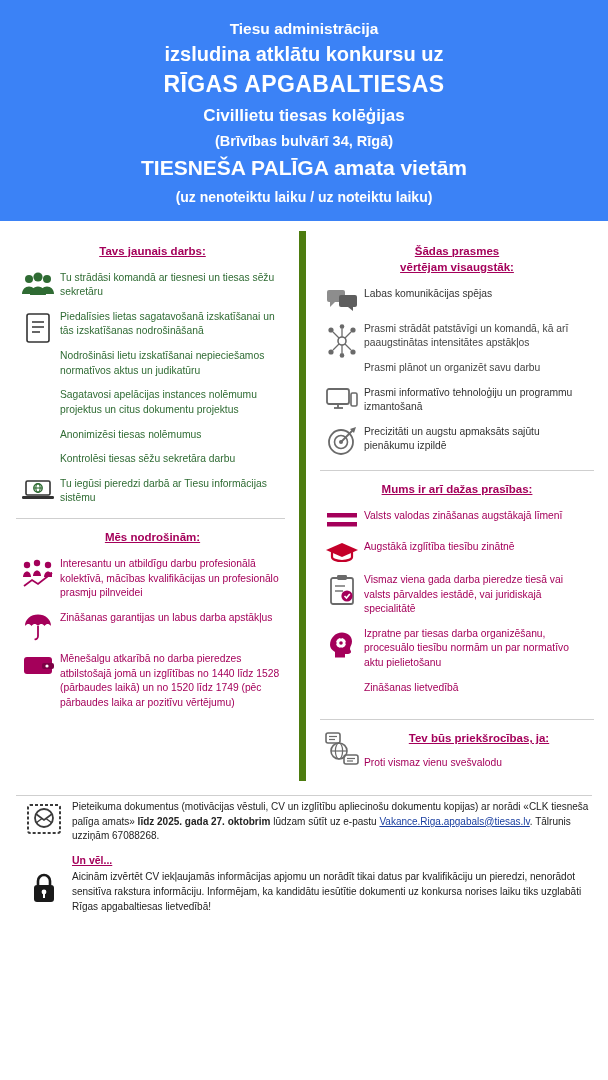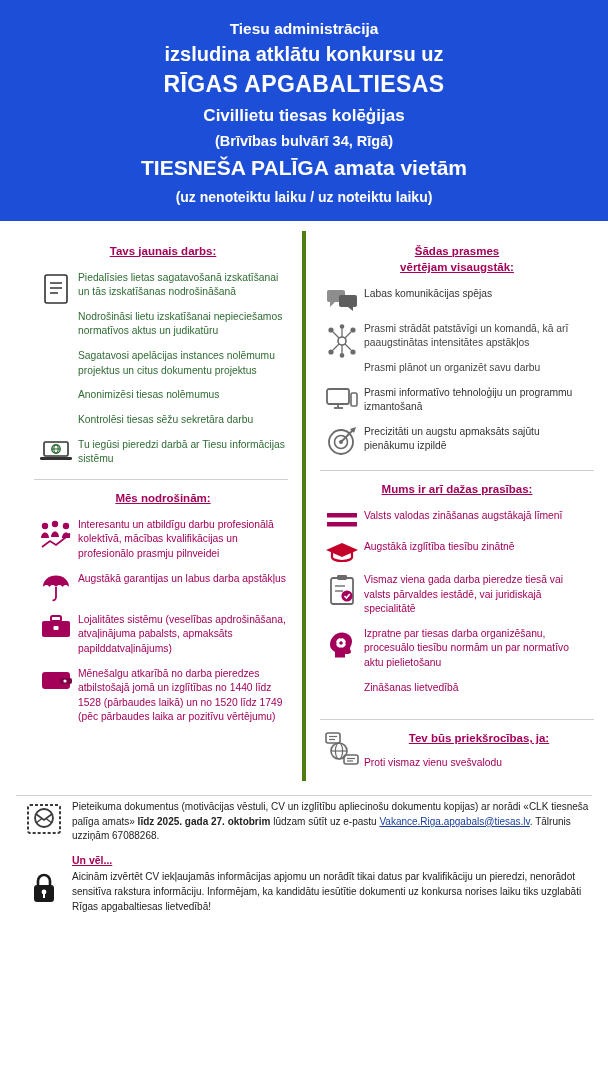--- a/index.html
+++ b/index.html
@@ -17,21 +17,21 @@
 
   .page {
     position: relative;
     width: 608px;
     height: 1080px;
     box-sizing: border-box;
   }
 
   
   .header {
-    background: #1d4ed8;
+    background: #3b82f6;
     color: #ffffff;
     text-align: center;
     padding: 18px 14px 16px 14px;
     box-sizing: border-box;
   }
   .header .ln1 {
     font-size: 15.5px;
     font-weight: bold;
     line-height: 1.45;
   }
@@ -73,22 +73,22 @@
 
   
   .columns {
     display: flex;
     padding: 10px 0 0 0;
     box-sizing: border-box;
   }
   .col-left {
     width: 306px;
     box-sizing: border-box;
-    padding: 6px 10px 0 34px;
-    border-right: 4px solid #4d7c0f;
+    padding: 6px 10px 0 16px;
+    border-right: 7px solid #4d7c0f;
   }
   .col-right {
     width: 302px;
     box-sizing: border-box;
     padding: 6px 14px 0 14px;
   }
 
   .sec-title {
     text-align: center;
     font-size: 11.5px;
@@ -202,20 +202,33 @@
     <div class="ln6">TIESNEŠA PALĪGA amata vietām</div>
     <div class="ln7">(uz nenoteiktu laiku / uz noteiktu laiku)</div>
   </div>
 
   <div class="columns">
 
     <div class="col-left">
 
       <div class="sec-title">Tavs jaunais darbs:</div>
 
+      <div class="item green-txt">
+        <div class="ico">
+          <svg width="34" height="26" viewBox="0 0 34 26">
+            <circle cx="8" cy="7" r="4" fill="#2f6b33"></circle>
+            <circle cx="17" cy="5" r="4.6" fill="#2f6b33"></circle>
+            <circle cx="26" cy="7" r="4" fill="#2f6b33"></circle>
+            <path d="M1 22c0-4.4 3.2-7.5 7-7.5s7 3.1 7 7.5z" fill="#2f6b33"></path>
+            <path d="M9 23c0-5 3.6-8.6 8-8.6s8 3.6 8 8.6z" fill="#2f6b33"></path>
+            <path d="M19 22c0-4.4 3.2-7.5 7-7.5s7 3.1 7 7.5z" fill="#2f6b33"></path>
+          </svg>
+        </div>
+        <div class="txt">Tu strādāsi komandā ar tiesnesi un tiesas sēžu sekretāru</div>
+      </div>
 
       <div class="group">
         <div class="ico">
           <svg width="26" height="32" viewBox="0 0 26 32">
             <rect x="2" y="2" width="22" height="28" rx="2" fill="none" stroke="#333" stroke-width="1.6"></rect>
             <line x1="7" y1="10" x2="19" y2="10" stroke="#333" stroke-width="1.5"></line>
             <line x1="7" y1="15" x2="19" y2="15" stroke="#333" stroke-width="1.5"></line>
             <line x1="7" y1="20" x2="15" y2="20" stroke="#333" stroke-width="1.5"></line>
           </svg>
         </div>
@@ -261,33 +274,23 @@
         <div class="txt">Interesantu un atbildīgu darbu profesionālā kolektīvā, mācības kvalifikācijas un profesionālo prasmju pilnveidei</div>
       </div>
 
       <div class="item pink">
         <div class="ico">
           <svg width="32" height="30" viewBox="0 0 32 30">
             <path d="M3 14C3 7.4 8.8 2.6 16 2.6S29 7.4 29 14c-2.6-2.6-4.2-2.6-6.5 0-2.3-2.6-4-2.6-6.5 0-2.5-2.6-4.2-2.6-6.5 0C7.2 11.4 5.6 11.4 3 14z" fill="#a4005a"></path>
             <path d="M16 14v10c0 2.3-1.6 3.6-3.4 3.2" fill="none" stroke="#a4005a" stroke-width="1.8"></path>
           </svg>
         </div>
-        <div class="txt">Augstākā garantijas un labus darba apstākļus</div>
-      </div>
-
-      <div class="item pink">
-        <div class="ico">
-          <svg width="32" height="26" viewBox="0 0 32 26">
-            <rect x="11" y="2" width="10" height="5" rx="1.5" fill="none" stroke="#a4005a" stroke-width="2"></rect>
-            <rect x="2" y="7" width="28" height="16" rx="2" fill="#a4005a"></rect>
-            <rect x="13.5" y="12" width="5" height="4" rx="1" fill="#ffffff"></rect>
-          </svg>
-        </div>
-        <div class="txt">Lojalitātes sistēmu (veselības apdrošināšana, atvaļinājuma pabalsts, apmaksāts papilddatvaļinājums)</div>
-      </div>
+        <div class="txt">Zināšanas garantijas un labus darba apstākļus</div>
+      </div>
+
 
       <div class="item pink">
         <div class="ico">
           <svg width="32" height="24" viewBox="0 0 32 24">
             <rect x="2" y="4" width="28" height="17" rx="3" fill="#a4005a"></rect>
             <rect x="20" y="10" width="12" height="6" rx="2" fill="#7b0044"></rect>
             <circle cx="25" cy="13" r="1.6" fill="#ffffff"></circle>
           </svg>
         </div>
         <div class="txt">Mēnešalgu atkarībā no darba pieredzes atbilstošajā jomā un izglītības no 1440 līdz 1528 (pārbaudes laikā) un no 1520 līdz 1749 (pēc pārbaudes laika ar pozitīvu vērtējumu)</div>

